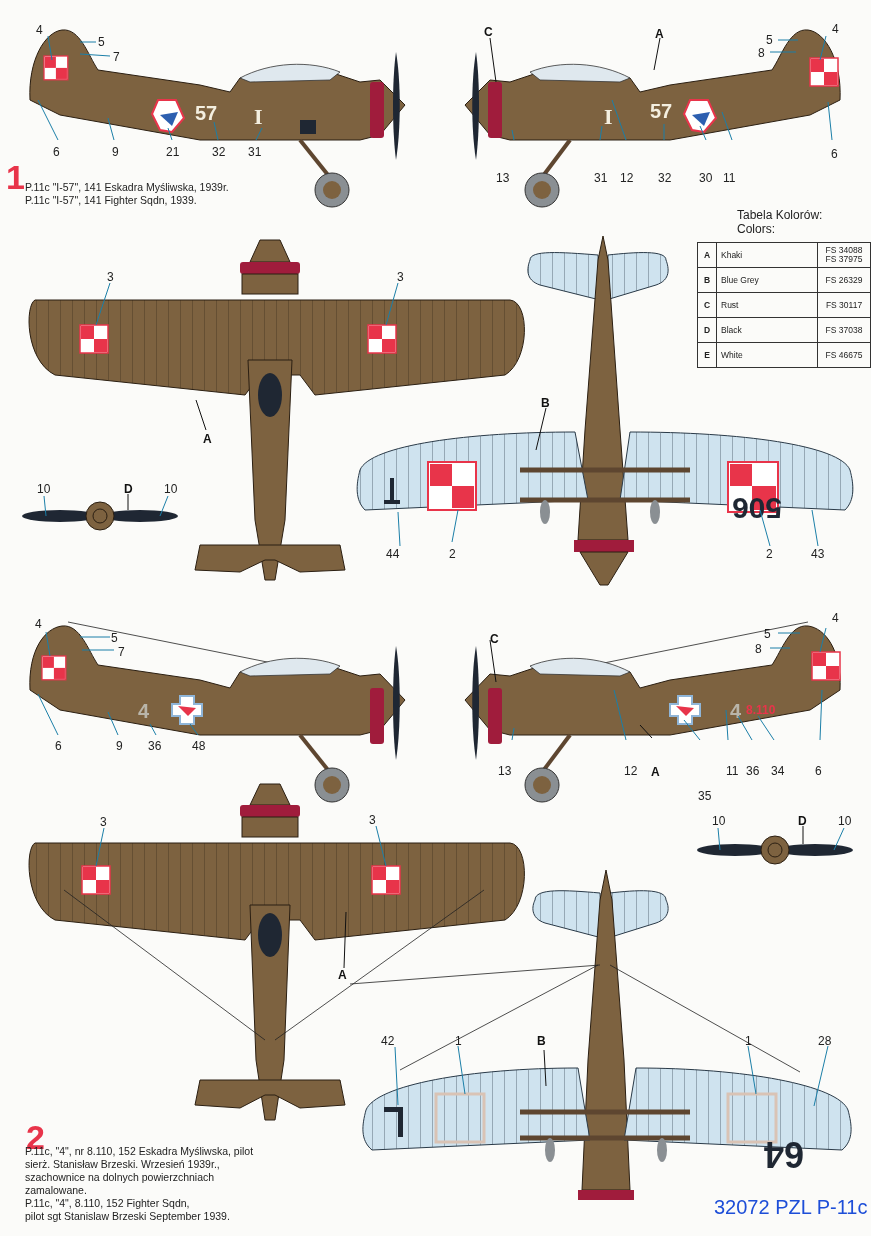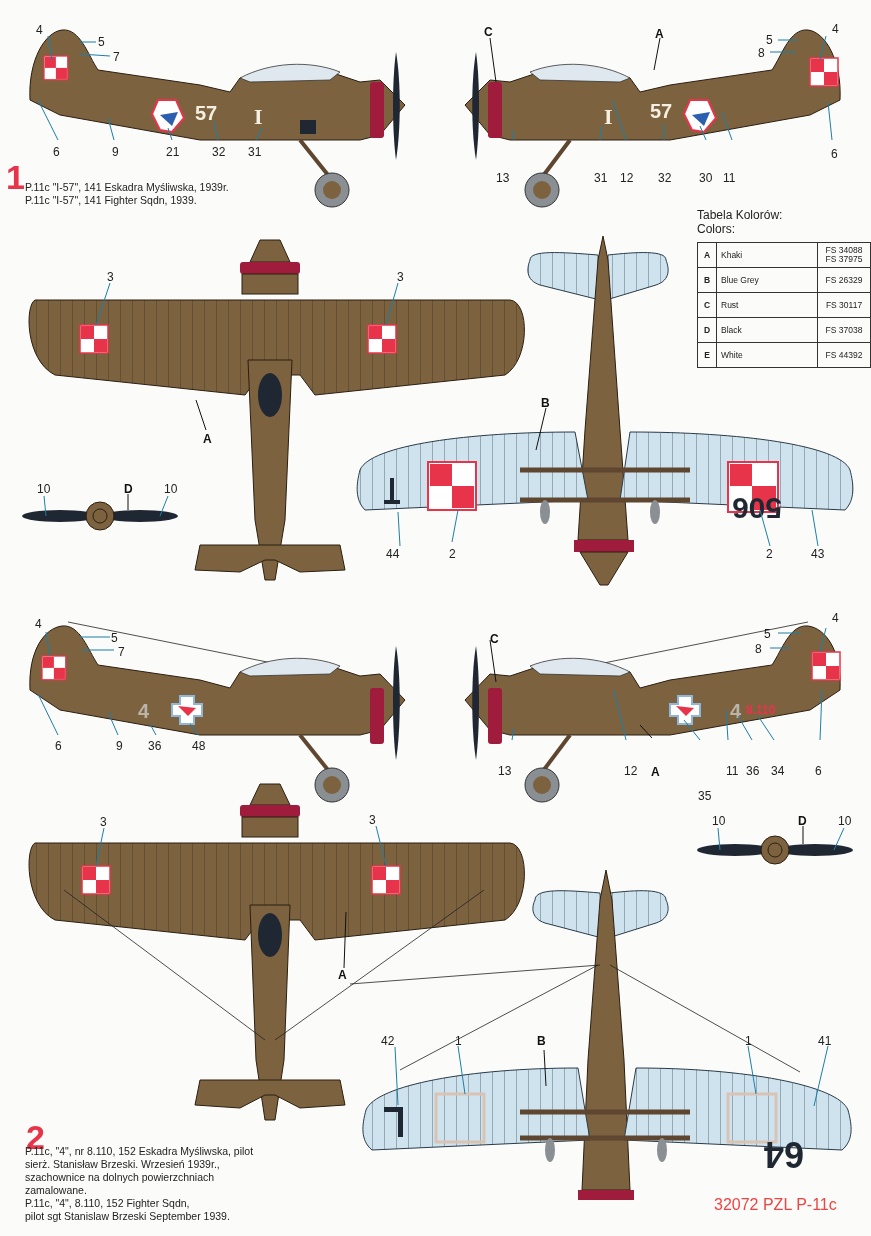--- a/index.html
+++ b/index.html
@@ -1,27 +1,27 @@
 <!DOCTYPE html>
 <html><head>
 <meta charset="utf-8">
 <style>
   html,body{margin:0;padding:0;background:#fbfbf9;}
   body{width:871px;height:1236px;position:relative;overflow:hidden;font-family:"Liberation Sans",sans-serif;color:#222;}
   .callout{position:absolute;font-size:12px;color:#222;line-height:1;}
   .letter{position:absolute;font-size:12px;font-weight:bold;color:#111;}
   .caption{position:absolute;font-size:10.5px;line-height:13px;color:#222;}
   .bignum{position:absolute;font-weight:bold;color:#e8344a;font-size:34px;line-height:1;font-family:"Liberation Sans",sans-serif;}
-  .colors-title{position:absolute;font-size:12px;line-height:14px;}
+  .colors-title{position:absolute;font-size:12px;line-height:14px;margin-left:40px;}
   table.colors{position:absolute;border-collapse:collapse;font-size:8.5px;}
   table.colors td{border:1px solid #333;height:24px;padding:0 4px;vertical-align:middle;}
   table.colors td.k{font-weight:bold;width:10px;text-align:center;}
   table.colors td.n{width:92px;}
   table.colors td.f{width:44px;text-align:center;line-height:9px;}
-  .footer{position:absolute;font-size:16px;color:#ef4444;}
+  .footer{position:absolute;font-size:20px;color:#1d4ed8;}
   svg{position:absolute;left:0;top:0;}
 </style>
 </head>
 <body>
 
 <svg width="871" height="1236" viewBox="0 0 871 1236">
   <defs>
     <pattern id="panelsK" width="12" height="40" patternUnits="userSpaceOnUse">
       <rect width="12" height="40" fill="#7d6240"></rect>
       <line x1="0" y1="0" x2="0" y2="40" stroke="#3a2a18" stroke-width="0.7"></line>
@@ -324,21 +324,21 @@
     <td class="f">FS 30117</td>
   </tr>
   <tr>
     <td class="k">D</td>
     <td class="n">Black</td>
     <td class="f">FS 37038</td>
   </tr>
   <tr>
     <td class="k">E</td>
     <td class="n">White</td>
-    <td class="f">FS 44392</td>
+    <td class="f">FS 46675</td>
   </tr>
 </tbody>
   </table>
 
 <span class="callout" style="left:107px;top:271px">3</span>
 <span class="callout" style="left:397px;top:271px">3</span>
 <span class="letter" style="left:203px;top:432px">A</span>
 
 <span class="callout" style="left:37px;top:483px">10</span>
 <span class="letter" style="left:124px;top:482px">D</span>
@@ -376,21 +376,21 @@
 <span class="letter" style="left:338px;top:968px">A</span>
 
 <span class="callout" style="left:712px;top:815px">10</span>
 <span class="letter" style="left:798px;top:814px">D</span>
 <span class="callout" style="left:838px;top:815px">10</span>
 
 <span class="callout" style="left:381px;top:1035px">42</span>
 <span class="callout" style="left:455px;top:1035px">1</span>
 <span class="letter" style="left:537px;top:1034px">B</span>
 <span class="callout" style="left:745px;top:1035px">1</span>
-<span class="callout" style="left:818px;top:1035px">41</span>
+<span class="callout" style="left:818px;top:1035px">28</span>
 
 <span class="bignum" style="left:26px;top:1120px">2</span>
 <div class="caption" style="left:25px;top:1145px;width:300px">
   <div>P.11c, "4", nr 8.110, 152 Eskadra Myśliwska, pilot</div>
   <div>sierż. Stanisław Brzeski. Wrzesień 1939r.,</div>
   <div>szachownice na dolnych powierzchniach</div>
   <div>zamalowane.</div>
   <div>P.11c, "4", 8.110, 152 Fighter Sqdn,</div>
   <div>pilot sgt Stanislaw Brzeski September 1939.</div>
 </div>

